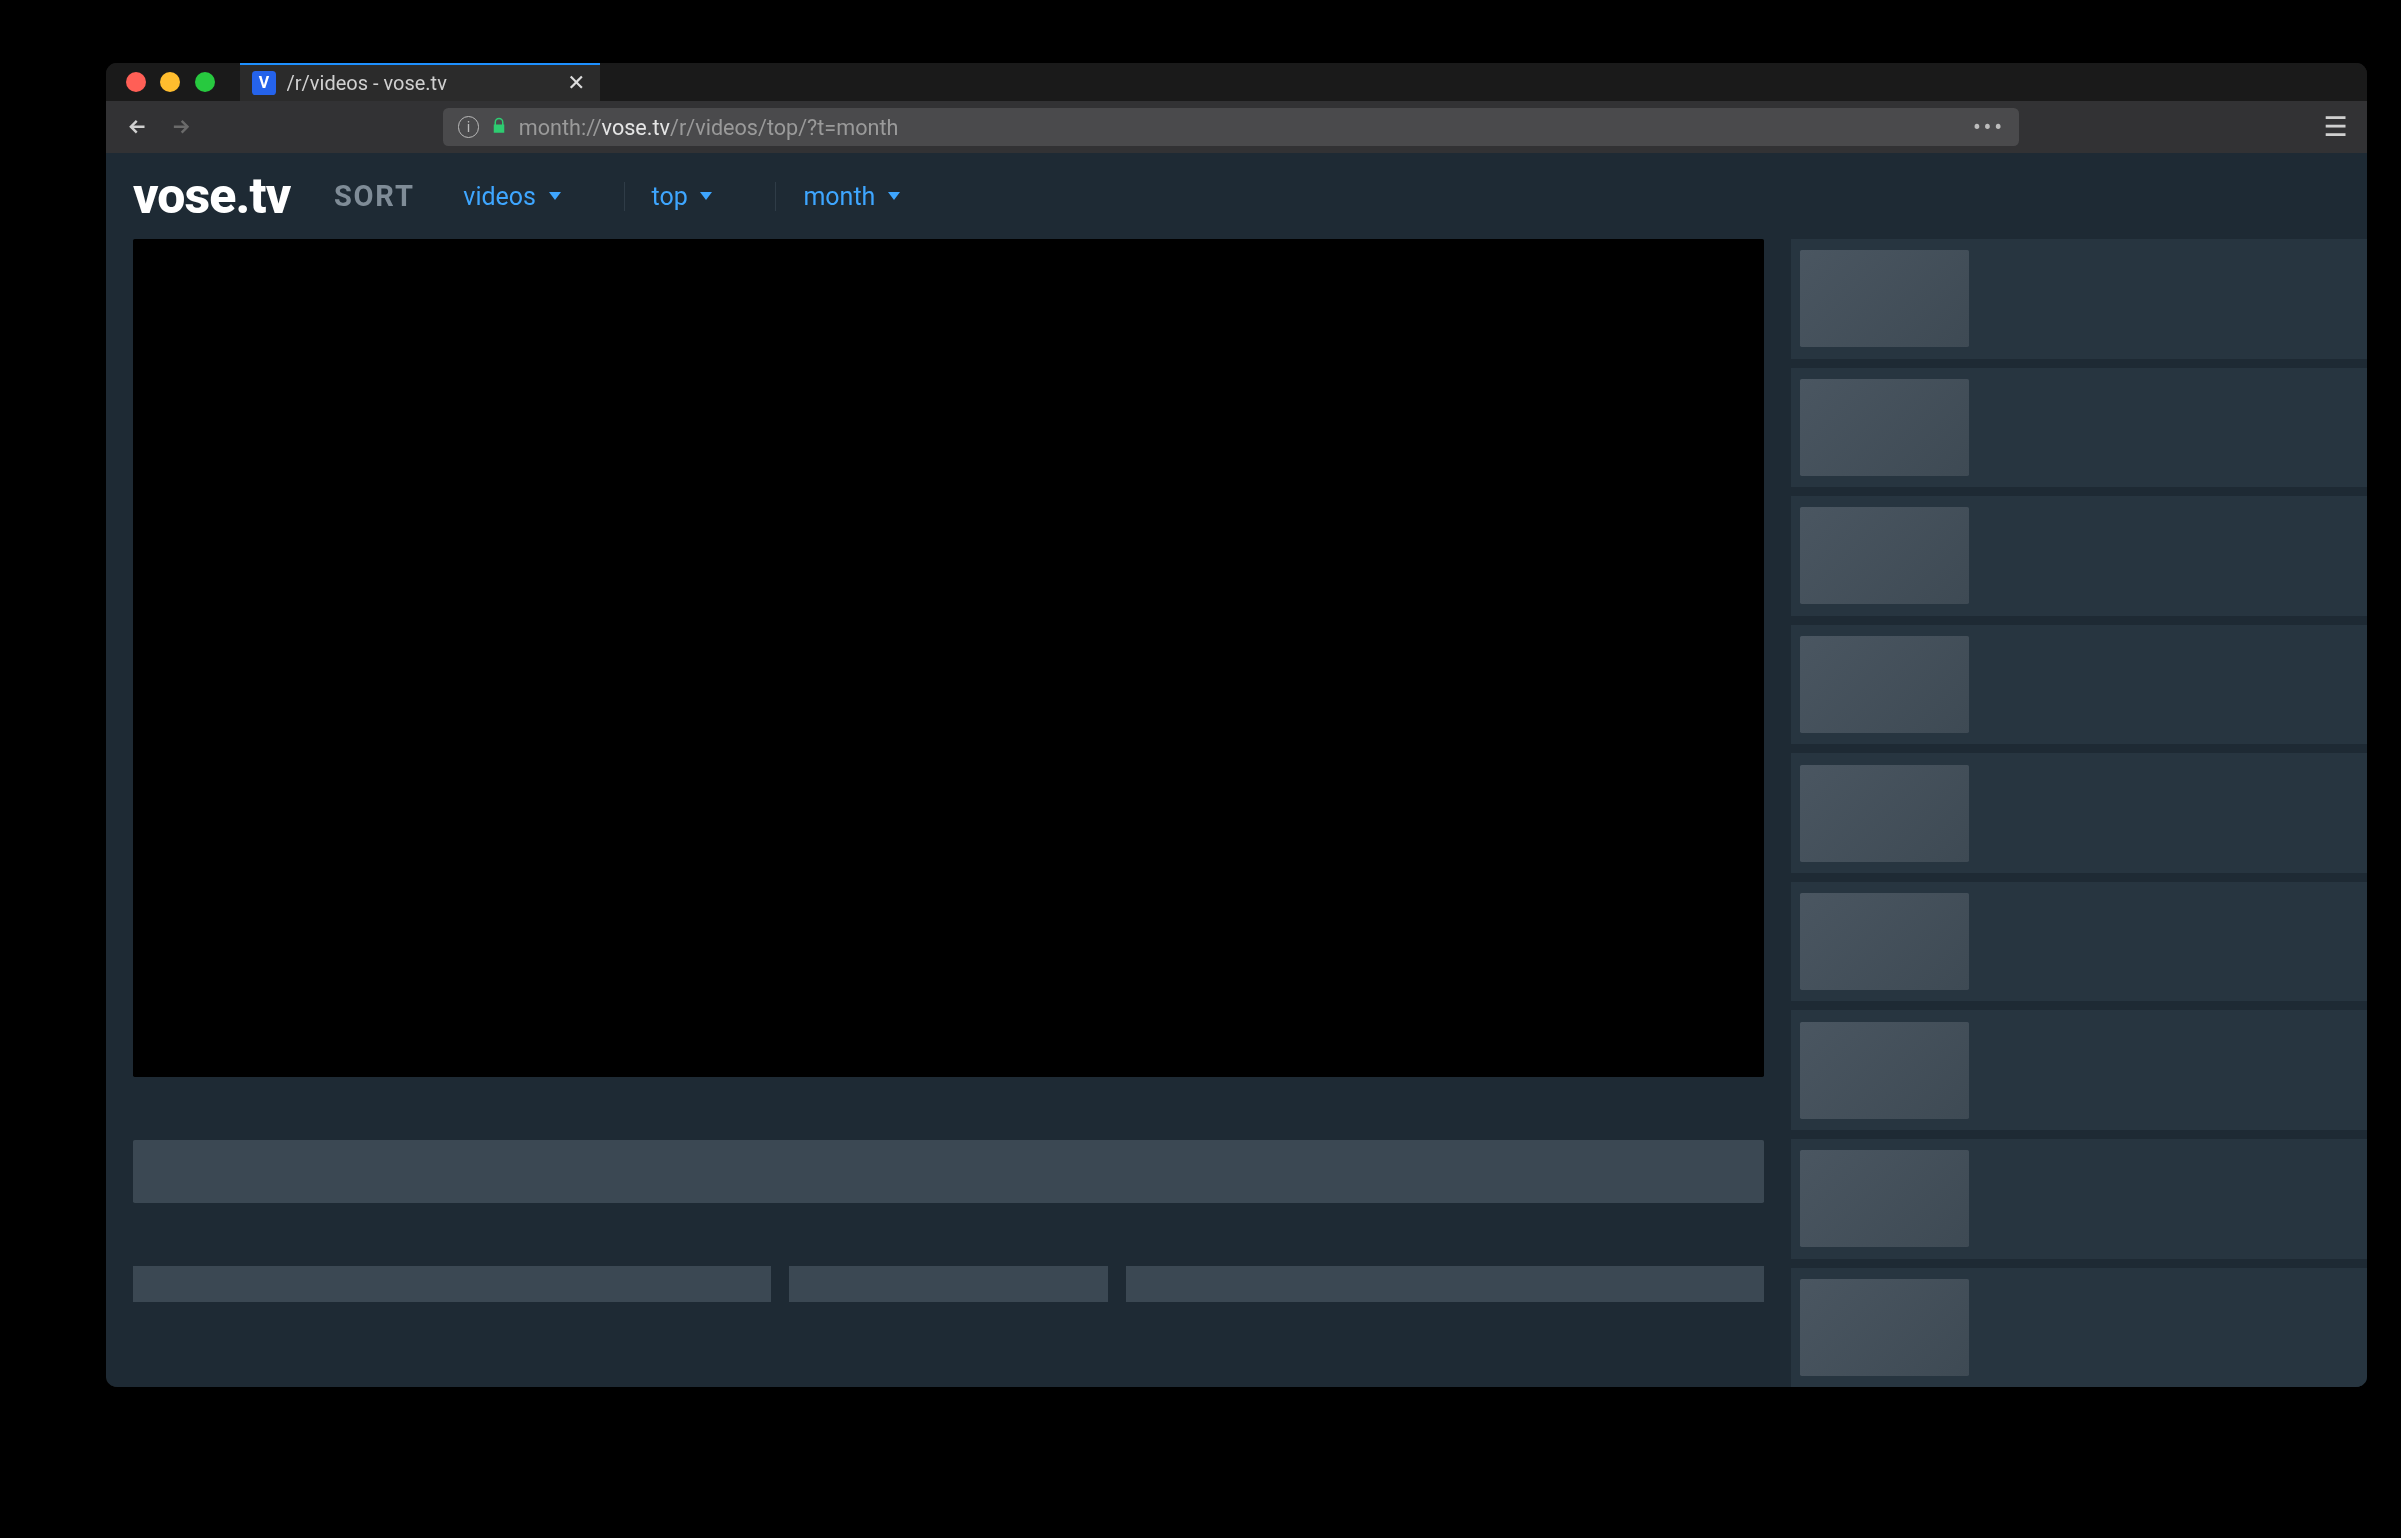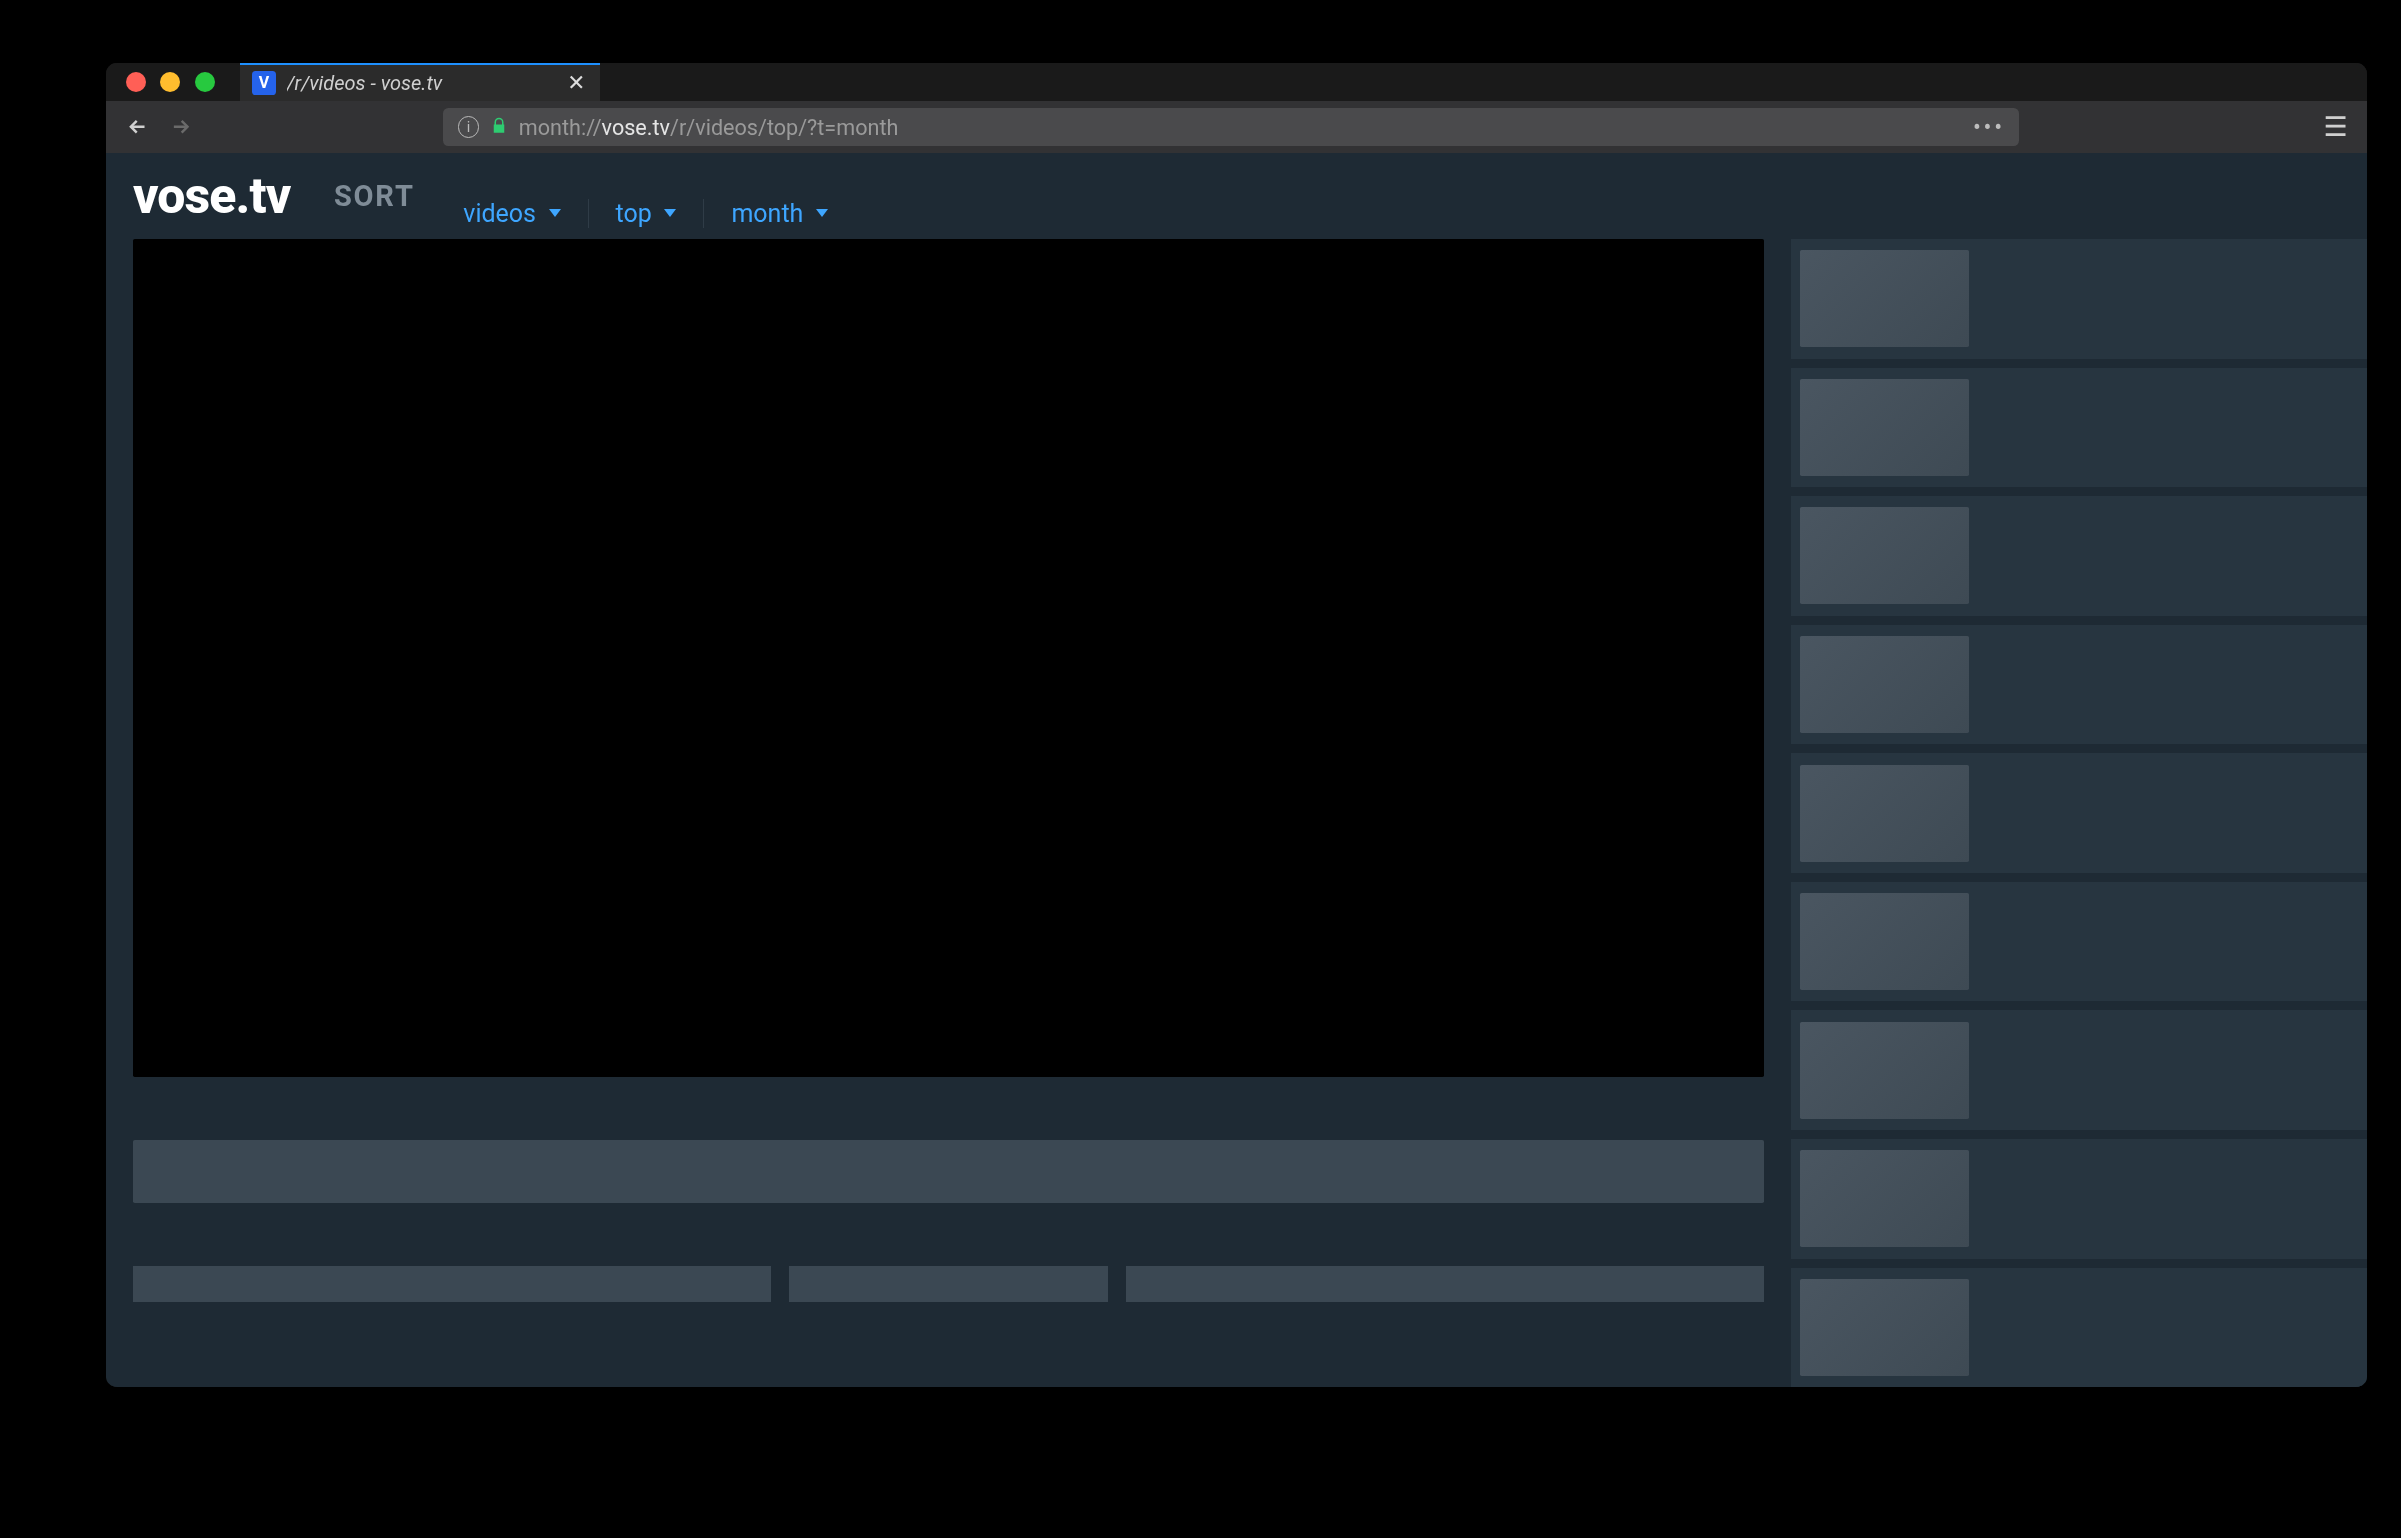--- a/index.html
+++ b/index.html
@@ -60,21 +60,21 @@
     font-size: 20px;
     position: relative;
   }
   .tab .favicon {
     width: 23.4px; height: 23.4px;
     background: #2563eb;
     border-radius: 3.6px;
     display: flex; align-items: center; justify-content: center;
     color: #fff; font-weight: 700; font-size: 16px;
   }
-  .tab .title { flex: 1; white-space: nowrap; overflow: hidden; text-overflow: ellipsis; font-style: italic; }
+  .tab .title { flex: 1; white-space: nowrap; overflow: hidden; text-overflow: ellipsis; }
   .tab .close {
     color: #ddd; font-size: 21.6px; line-height: 1;
     width: 21.6px; text-align: center;
   }
   
   .toolbar {
     height: 52px;
     background: #323234;
     display: flex;
     align-items: center;
@@ -137,21 +137,21 @@
     font-size: 50px;
     letter-spacing: -0.9px;
   }
   .sort-label {
     color: #7f8c97;
     font-size: 29px;
     font-weight: 700;
     letter-spacing: 1.8px;
     margin-left: 22px;
   }
-  .filter-group { display: flex; align-items: flex-end; height: 63px; }
+  .filter-group { display: flex; align-items: center; height: 63px; gap: 36px; }
   .filter {
     display: flex; align-items: center; gap: 12.6px;
     color: #3ea6ff;
     font-size: 25px;
     padding: 0 27px;
     border-left: 0.9px solid #2f3c47;
     cursor: pointer;
   }
   .filter:first-child { border-left: none; }
   .filter .caret {

